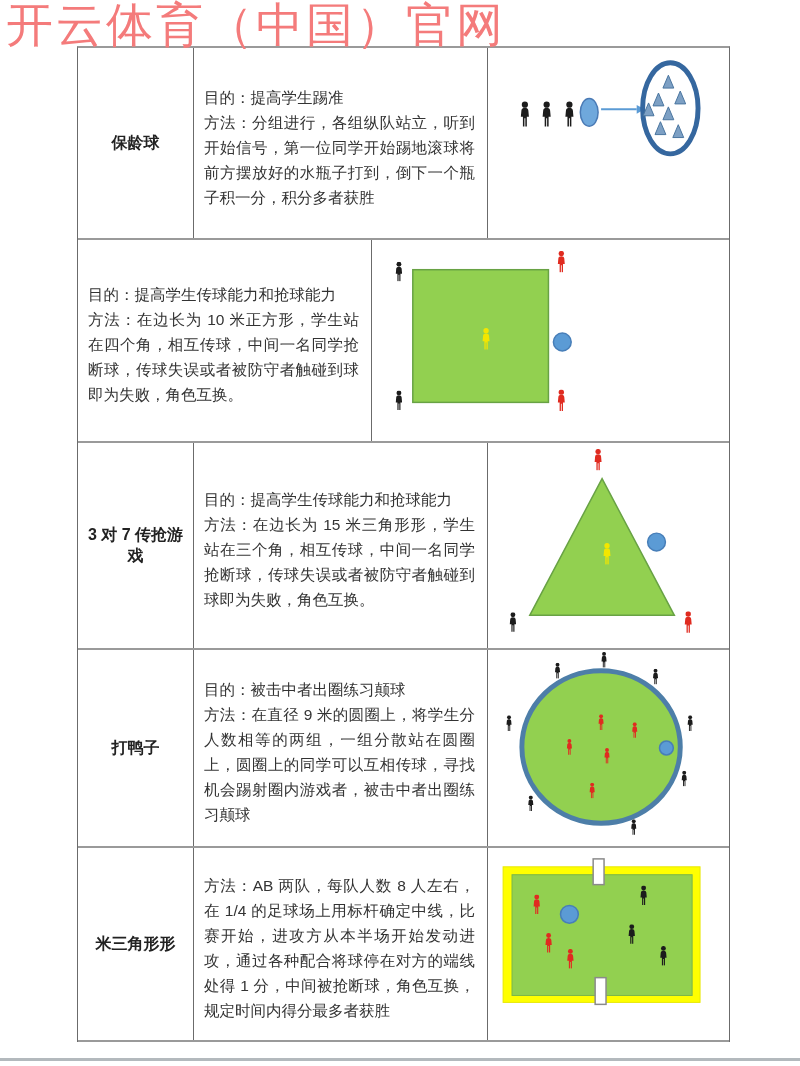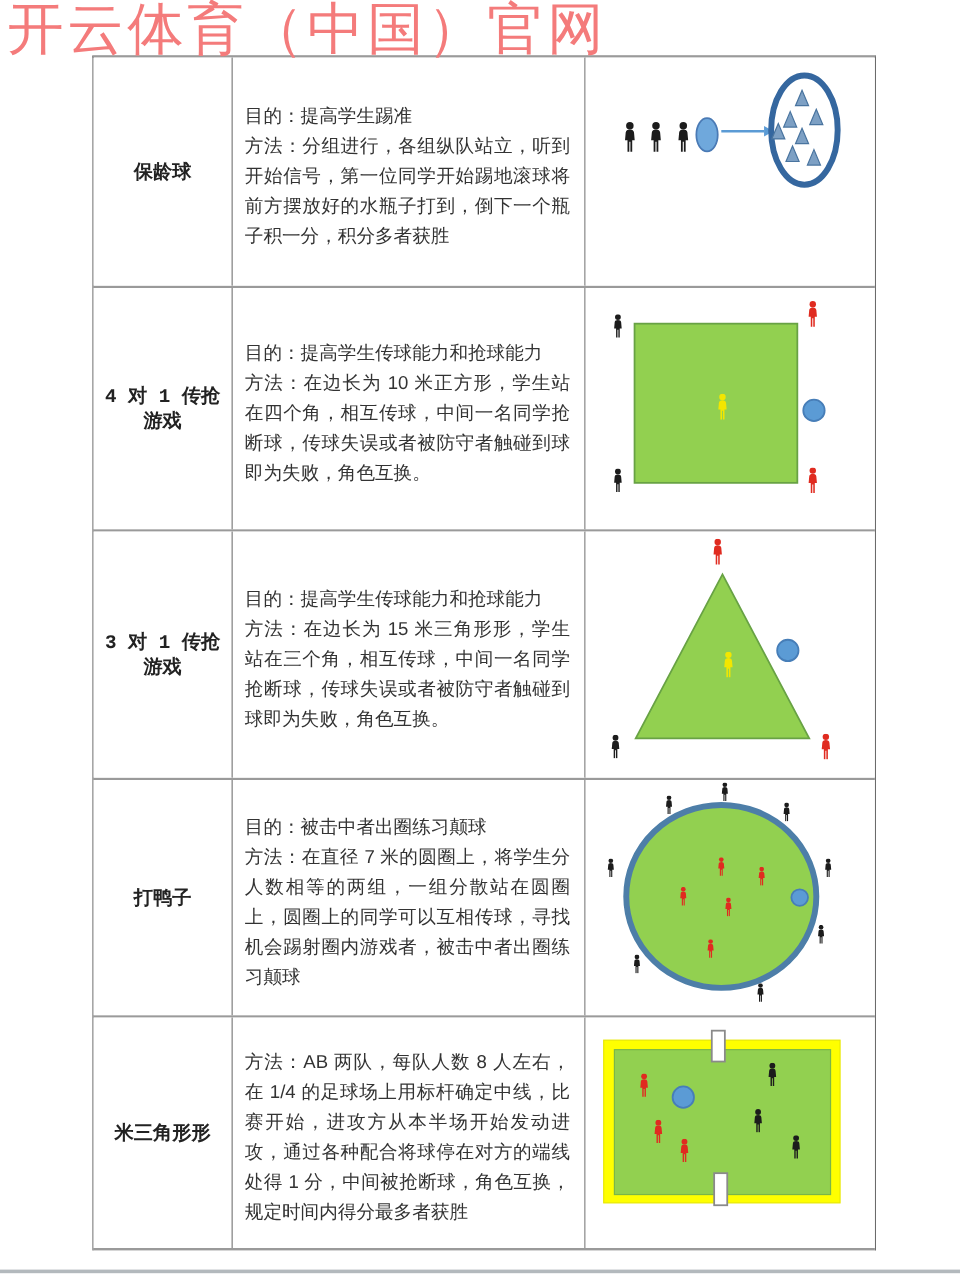--- a/index.html
+++ b/index.html
@@ -17,21 +17,21 @@
   .games-table{
     position:absolute;left:77px;top:46px;width:651px;
     border-left:1px solid #6b6b6b;border-right:1px solid #6b6b6b;
     border-top:2px solid #9a9a9a;background:#fff;
   }
   .row{display:flex;box-sizing:border-box;border-bottom:2px solid #9a9a9a;}
   .cell{box-sizing:border-box;position:relative;background:#fff;}
   .name-cell{
     width:116px;border-right:1px solid #6b6b6b;
     display:flex;align-items:center;justify-content:center;
-    font-weight:bold;font-size:16px;color:#222;text-align:center;padding:0 4px;font-family:Liberation Mono, monospace;
+    font-weight:bold;font-size:16px;color:#222;text-align:center;padding:0 4px;
   }
   .desc-cell{
     width:294px;border-right:1px solid #6b6b6b;
     display:flex;flex-direction:column;justify-content:center;
     padding:14px 12px 6px 10px;
     font-size:15.5px;line-height:25px;color:#333;text-align:justify;
   }
   .desc-cell p{margin:0;word-break:break-all;}
   .diagram-cell{flex:1;overflow:hidden;}
   .diagram-cell svg{display:block;}
@@ -75,43 +75,40 @@
           <polygon points="193,43.5 187.5,56.5 198.5,56.5" fill="#7da0c4" stroke="#49749f" stroke-width="1"></polygon>
           <polygon points="161,55.5 155.5,68.5 166.5,68.5" fill="#7da0c4" stroke="#49749f" stroke-width="1"></polygon>
           <polygon points="181,59.5 175.5,72.5 186.5,72.5" fill="#7da0c4" stroke="#49749f" stroke-width="1"></polygon>
           <polygon points="173,74.5 167.5,87.5 178.5,87.5" fill="#7da0c4" stroke="#49749f" stroke-width="1"></polygon>
           <polygon points="191,77.5 185.5,90.5 196.5,90.5" fill="#7da0c4" stroke="#49749f" stroke-width="1"></polygon>
         </svg>
     </div>
   </div>
 
   <div class="row" style="height: 203px;">
-    <div class="cell name-cell">
-      <span class="bind-name">4 对 1 传抢游戏</span>
-    </div>
     <div class="cell desc-cell">
       <p class="bind-purpose">目的：提高学生传球能力和抢球能力</p>
       <p class="bind-method">方法：在边长为 10 米正方形，学生站在四个角，相互传球，中间一名同学抢断球，传球失误或者被防守者触碰到球即为失败，角色互换。</p>
     </div>
     <div class="cell diagram-cell">
       <svg xmlns="http://www.w3.org/2000/svg" viewBox="0 0 241 203" width="241" height="201">
           <rect x="40" y="30" width="137" height="134" fill="#92d050" stroke="#68a244" stroke-width="1.5"></rect>
           <use x="20.5" y="22" width="11" height="20" fill="#1c1c1c" href="#person-icon" xlink:href="#person-icon"></use>
           <use x="184" y="11" width="12" height="22" fill="#e02b20" href="#person-icon" xlink:href="#person-icon"></use>
           <use x="108" y="89" width="12" height="22" fill="#f3e600" href="#person-icon" xlink:href="#person-icon"></use>
           <ellipse cx="191" cy="103" rx="9" ry="9" fill="#5b9bd5" stroke="#477eb8" stroke-width="1.5"></ellipse>
           <use x="20.5" y="152" width="11" height="20" fill="#1c1c1c" href="#person-icon" xlink:href="#person-icon"></use>
           <use x="184" y="151" width="12" height="22" fill="#e02b20" href="#person-icon" xlink:href="#person-icon"></use>
         </svg>
     </div>
   </div>
 
   <div class="row" style="height: 207px;">
     <div class="cell name-cell">
-      <span class="bind-name">3 对 1 传抢游戏</span>
+      <span class="bind-name">3 对 7 传抢游戏</span>
     </div>
     <div class="cell desc-cell">
       <p class="bind-purpose">目的：提高学生传球能力和抢球能力</p>
       <p class="bind-method">方法：在边长为 15 米三角形形，学生站在三个角，相互传球，中间一名同学抢断球，传球失误或者被防守者触碰到球即为失败，角色互换。</p>
     </div>
     <div class="cell diagram-cell">
       <svg xmlns="http://www.w3.org/2000/svg" viewBox="0 0 241 207" width="241" height="205">
           <polygon points="114,36 41,174 187,174" fill="#92d050" stroke="#68a244" stroke-width="1.5"></polygon>
           <use x="104" y="6" width="12" height="22" fill="#e02b20" href="#person-icon" xlink:href="#person-icon"></use>
           <use x="113" y="101" width="12" height="22" fill="#f3e600" href="#person-icon" xlink:href="#person-icon"></use>
@@ -121,21 +118,21 @@
         </svg>
     </div>
   </div>
 
   <div class="row" style="height: 198px;">
     <div class="cell name-cell">
       <span class="bind-name">打鸭子</span>
     </div>
     <div class="cell desc-cell">
       <p class="bind-purpose">目的：被击中者出圈练习颠球</p>
-      <p class="bind-method">方法：在直径 7 米的圆圈上，将学生分人数相等的两组，一组分散站在圆圈上，圆圈上的同学可以互相传球，寻找机会踢射圈内游戏者，被击中者出圈练习颠球</p>
+      <p class="bind-method">方法：在直径 9 米的圆圈上，将学生分人数相等的两组，一组分散站在圆圈上，圆圈上的同学可以互相传球，寻找机会踢射圈内游戏者，被击中者出圈练习颠球</p>
     </div>
     <div class="cell diagram-cell">
       <svg xmlns="http://www.w3.org/2000/svg" viewBox="0 0 241 198" width="241" height="196">
           <ellipse cx="113" cy="98" rx="80" ry="77" fill="#92d050" stroke="#4d7ea8" stroke-width="5"></ellipse>
           <use x="111.5" y="2" width="9" height="16" fill="#1c1c1c" href="#person-icon" xlink:href="#person-icon"></use>
           <use x="64.5" y="13" width="9" height="16" fill="#1c1c1c" href="#person-icon" xlink:href="#person-icon"></use>
           <use x="163.5" y="19" width="9" height="16" fill="#1c1c1c" href="#person-icon" xlink:href="#person-icon"></use>
           <use x="15.5" y="66" width="9" height="16" fill="#1c1c1c" href="#person-icon" xlink:href="#person-icon"></use>
           <use x="198.5" y="66" width="9" height="16" fill="#1c1c1c" href="#person-icon" xlink:href="#person-icon"></use>
           <use x="192.5" y="122" width="9" height="16" fill="#1c1c1c" href="#person-icon" xlink:href="#person-icon"></use>

